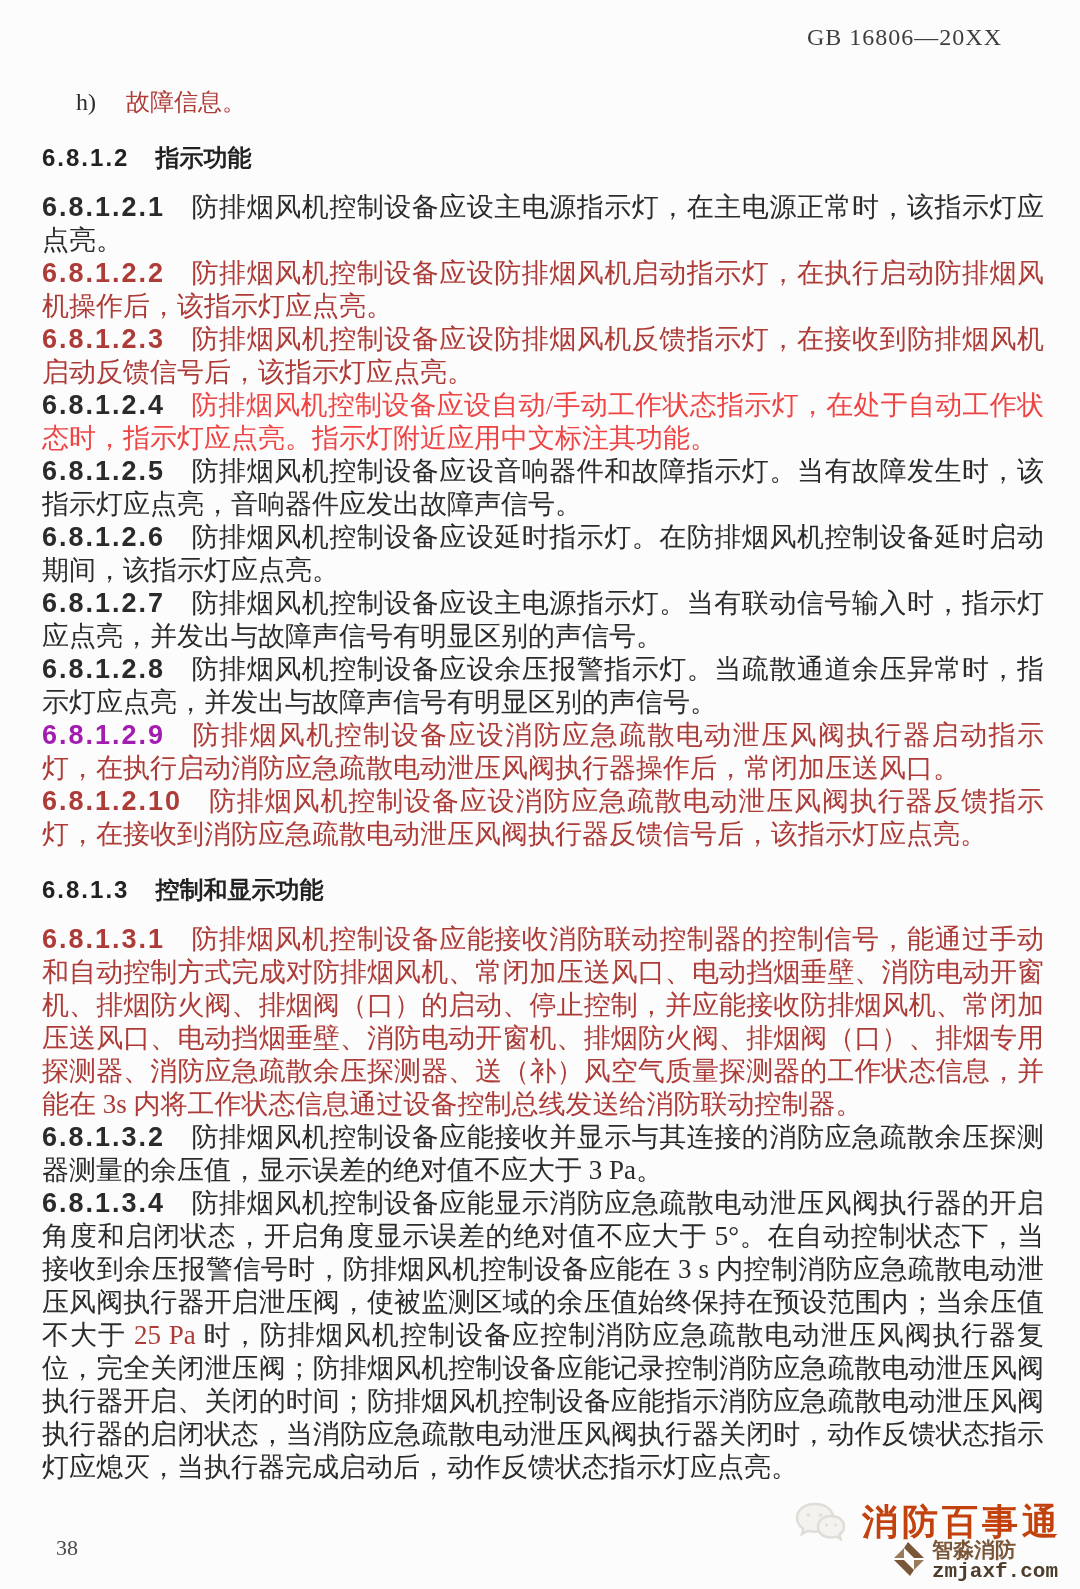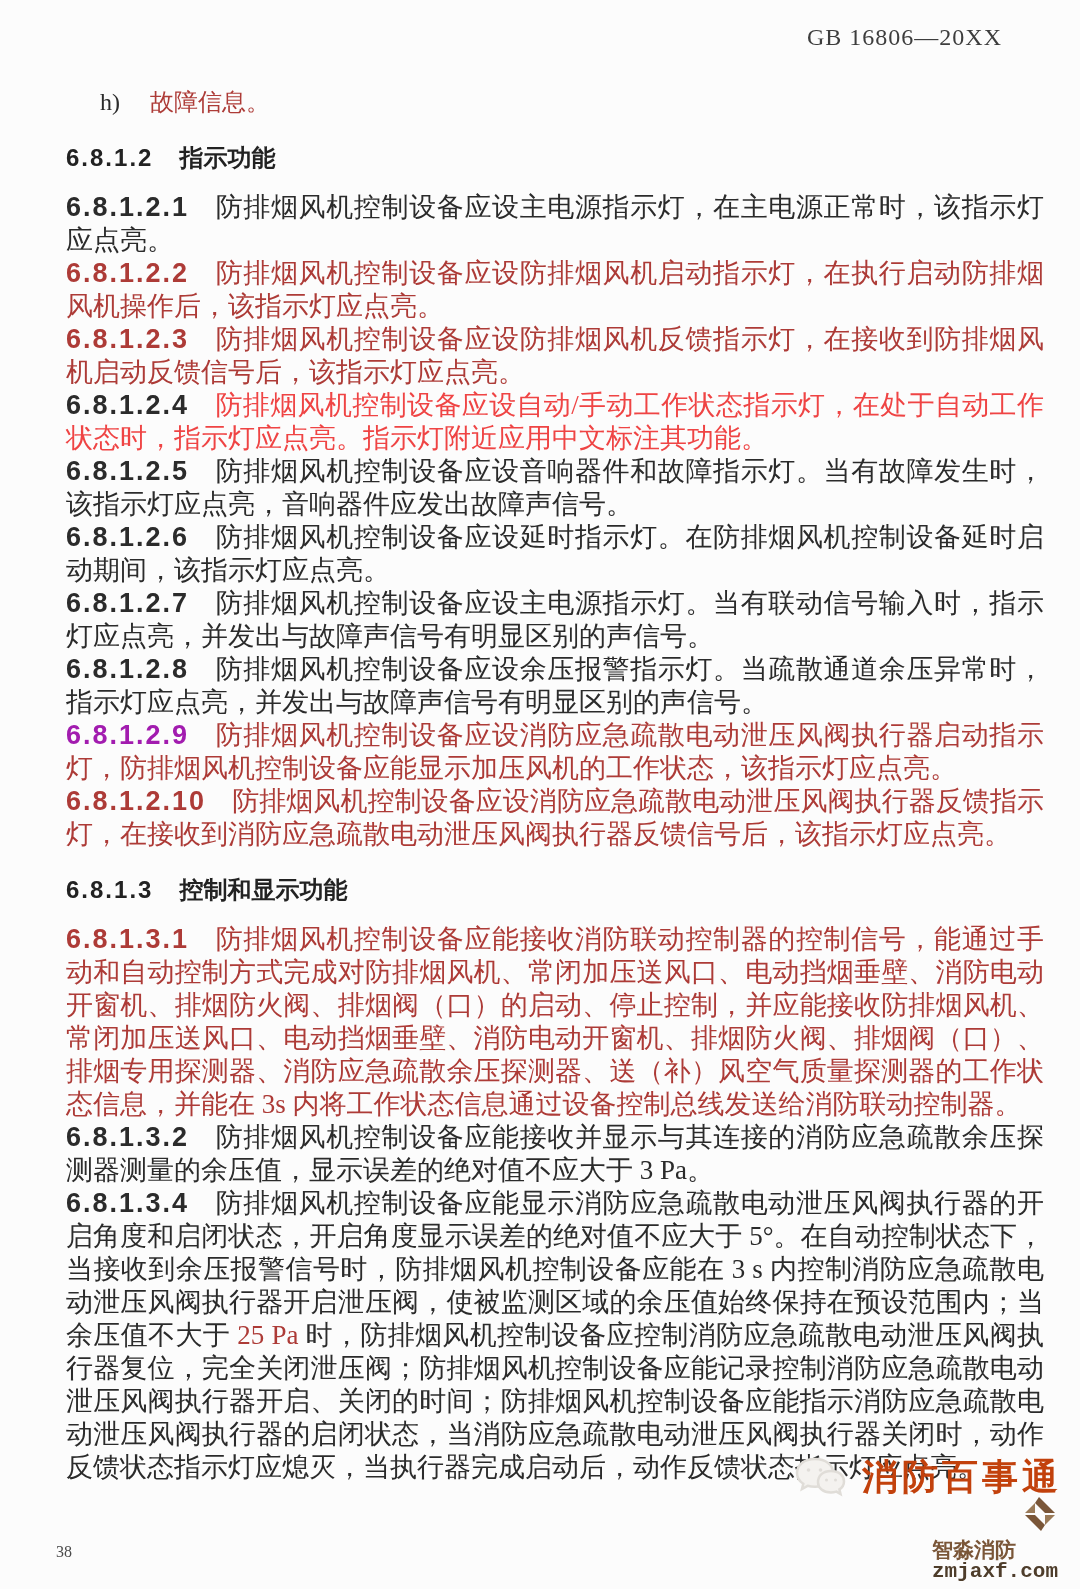--- a/index.html
+++ b/index.html
@@ -15,21 +15,21 @@
   }
   .doc-header {
     padding: 24px 78px 0 0;
     text-align: right;
     font-family: "Liberation Serif", "DejaVu Serif", serif;
     font-size: 24px;
     letter-spacing: 1px;
     color: #3d3d3d;
   }
   .content {
-    padding: 0 36px 0 66px;
+    padding: 0 36px 0 42px;
     margin-top: 34px;
   }
   .block { margin: 0; }
   .list-item {
     padding-left: 34px;
     font-size: 24px;
     line-height: 34px;
     margin-bottom: 18px;
   }
   .list-item .marker {
@@ -59,21 +59,21 @@
     font-family: "Liberation Sans", "DejaVu Sans", sans-serif;
     font-weight: bold;
     letter-spacing: 2px;
     margin-right: 26px;
     white-space: nowrap;
   }
   .page-number {
     position: absolute;
     left: 56px;
     bottom: 28px;
-    font-size: 16px;
+    font-size: 22px;
     color: #4a4a4a;
     font-family: "Liberation Serif", "DejaVu Serif", serif;
   }
   .watermark {
     position: absolute;
     right: 18px;
     bottom: 6px;
     text-align: right;
     user-select: none;
   }
@@ -83,26 +83,25 @@
     justify-content: flex-end;
     gap: 16px;
     font-family: "Liberation Sans", "DejaVu Sans", sans-serif;
     font-weight: bold;
     font-size: 36px;
     letter-spacing: 4px;
     color: #c2410c;
   }
   .wm-row2 {
     display: flex;
-    align-items: flex-end;
+    align-items: flex-start;
     justify-content: flex-end;
     gap: 5px;
     margin-top: -8px;
     padding-right: 4px;
-    flex-direction: column;
   }
   .logo-text { text-align: left; line-height: 1.05; }
   .logo-name {
     font-family: "Liberation Sans", "DejaVu Sans", sans-serif;
     font-weight: bold;
     font-size: 21px;
     color: #7a5638;
   }
   .logo-site {
     font-family: "Liberation Mono", "DejaVu Sans Mono", monospace;
@@ -124,21 +123,21 @@
       <div class="block list-item"><span class="marker">h)</span><span style="color: rgb(173, 59, 55);">故障信息。</span></div>
       <div class="block heading"><span class="clause-num">6.8.1.2</span><span>指示功能</span></div>
       <div class="block clause"><span class="clause-num" style="color: rgb(43, 43, 43);">6.8.1.2.1</span><span style="color: rgb(43, 43, 43);">防排烟风机控制设备应设主电源指示灯，在主电源正常时，该指示灯应点亮。</span></div>
       <div class="block clause"><span class="clause-num" style="color: rgb(173, 59, 55);">6.8.1.2.2</span><span style="color: rgb(173, 59, 55);">防排烟风机控制设备应设防排烟风机启动指示灯，在执行启动防排烟风机操作后，该指示灯应点亮。</span></div>
       <div class="block clause"><span class="clause-num" style="color: rgb(173, 59, 55);">6.8.1.2.3</span><span style="color: rgb(173, 59, 55);">防排烟风机控制设备应设防排烟风机反馈指示灯，在接收到防排烟风机启动反馈信号后，该指示灯应点亮。</span></div>
       <div class="block clause"><span class="clause-num" style="color: rgb(43, 43, 43);">6.8.1.2.4</span><span style="color: #ef4444;">防排烟风机控制设备应设自动/手动工作状态指示灯，在处于自动工作状态时，指示灯应点亮。指示灯附近应用中文标注其功能。</span></div>
       <div class="block clause"><span class="clause-num" style="color: rgb(43, 43, 43);">6.8.1.2.5</span><span style="color: rgb(43, 43, 43);">防排烟风机控制设备应设音响器件和故障指示灯。当有故障发生时，该指示灯应点亮，音响器件应发出故障声信号。</span></div>
       <div class="block clause"><span class="clause-num" style="color: rgb(43, 43, 43);">6.8.1.2.6</span><span style="color: rgb(43, 43, 43);">防排烟风机控制设备应设延时指示灯。在防排烟风机控制设备延时启动期间，该指示灯应点亮。</span></div>
       <div class="block clause"><span class="clause-num" style="color: rgb(43, 43, 43);">6.8.1.2.7</span><span style="color: rgb(43, 43, 43);">防排烟风机控制设备应设主电源指示灯。当有联动信号输入时，指示灯应点亮，并发出与故障声信号有明显区别的声信号。</span></div>
       <div class="block clause"><span class="clause-num" style="color: rgb(43, 43, 43);">6.8.1.2.8</span><span style="color: rgb(43, 43, 43);">防排烟风机控制设备应设余压报警指示灯。当疏散通道余压异常时，指示灯应点亮，并发出与故障声信号有明显区别的声信号。</span></div>
-      <div class="block clause"><span class="clause-num" style="color: #a21caf;">6.8.1.2.9</span><span style="color: rgb(173, 59, 55);">防排烟风机控制设备应设消防应急疏散电动泄压风阀执行器启动指示灯，防排烟风机控制设备应能显示加压风机的工作状态，该指示灯应点亮。</span></div>
+      <div class="block clause"><span class="clause-num" style="color: #a21caf;">6.8.1.2.9</span><span style="color: rgb(173, 59, 55);">防排烟风机控制设备应设消防应急疏散电动泄压风阀执行器启动指示灯，在执行启动消防应急疏散电动泄压风阀执行器操作后，常闭加压送风口。</span></div>
       <div class="block clause"><span class="clause-num" style="color: rgb(173, 59, 55);">6.8.1.2.10</span><span style="color: rgb(173, 59, 55);">防排烟风机控制设备应设消防应急疏散电动泄压风阀执行器反馈指示灯，在接收到消防应急疏散电动泄压风阀执行器反馈信号后，该指示灯应点亮。</span></div>
       <div class="block heading"><span class="clause-num">6.8.1.3</span><span>控制和显示功能</span></div>
       <div class="block clause"><span class="clause-num" style="color: rgb(173, 59, 55);">6.8.1.3.1</span><span style="color: rgb(173, 59, 55);">防排烟风机控制设备应能接收消防联动控制器的控制信号，能通过手动和自动控制方式完成对防排烟风机、常闭加压送风口、电动挡烟垂壁、消防电动开窗机、排烟防火阀、排烟阀（口）的启动、停止控制，并应能接收防排烟风机、常闭加压送风口、电动挡烟垂壁、消防电动开窗机、排烟防火阀、排烟阀（口）、排烟专用探测器、消防应急疏散余压探测器、送（补）风空气质量探测器的工作状态信息，并能在 3s 内将工作状态信息通过设备控制总线发送给消防联动控制器。</span></div>
       <div class="block clause"><span class="clause-num" style="color: rgb(43, 43, 43);">6.8.1.3.2</span><span style="color: rgb(43, 43, 43);">防排烟风机控制设备应能接收并显示与其连接的消防应急疏散余压探测器测量的余压值，显示误差的绝对值不应大于 3 Pa。</span></div>
       <div class="block clause"><span class="clause-num" style="color: rgb(43, 43, 43);">6.8.1.3.4</span><span style="color: rgb(43, 43, 43);">防排烟风机控制设备应能显示消防应急疏散电动泄压风阀执行器的开启角度和启闭状态，开启角度显示误差的绝对值不应大于 5°。在自动控制状态下，当接收到余压报警信号时，防排烟风机控制设备应能在 3 s 内控制消防应急疏散电动泄压风阀执行器开启泄压阀，使被监测区域的余压值始终保持在预设范围内；当余压值不大于 </span><span style="color: rgb(173, 59, 55);">25 Pa</span><span style="color: rgb(43, 43, 43);"> 时，防排烟风机控制设备应控制消防应急疏散电动泄压风阀执行器复位，完全关闭泄压阀；防排烟风机控制设备应能记录控制消防应急疏散电动泄压风阀执行器开启、关闭的时间；防排烟风机控制设备应能指示消防应急疏散电动泄压风阀执行器的启闭状态，当消防应急疏散电动泄压风阀执行器关闭时，动作反馈状态指示灯应熄灭，当执行器完成启动后，动作反馈状态指示灯应点亮。</span></div>
     </div>
 
   <div class="page-number">38</div>
 
   <div class="watermark">

